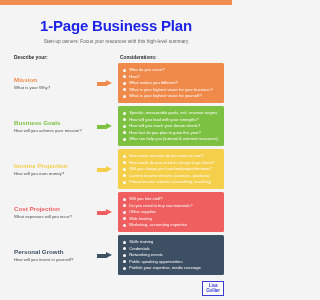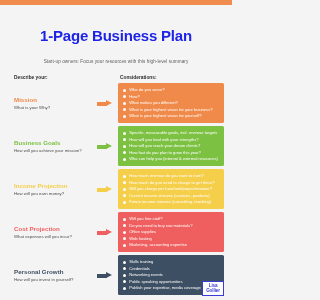--- a/index.html
+++ b/index.html
@@ -30,21 +30,21 @@
   .header {
     padding-top: 14px;
     text-align: center;
   }
   .title {
     font-size: 15px;
     font-weight: bold;
     color: #1d24e8;
     letter-spacing: -0.2px;
     line-height: 1.1;
-    margin: 14px;
+    margin: 4px;
   }
   .subtitle {
     font-size: 4.6px;
     color: #5d5d5d;
     margin-top: 4px;
     letter-spacing: 0.1px;
   }
   .col-heads {
     display: flex;
     margin-top: 11px;

